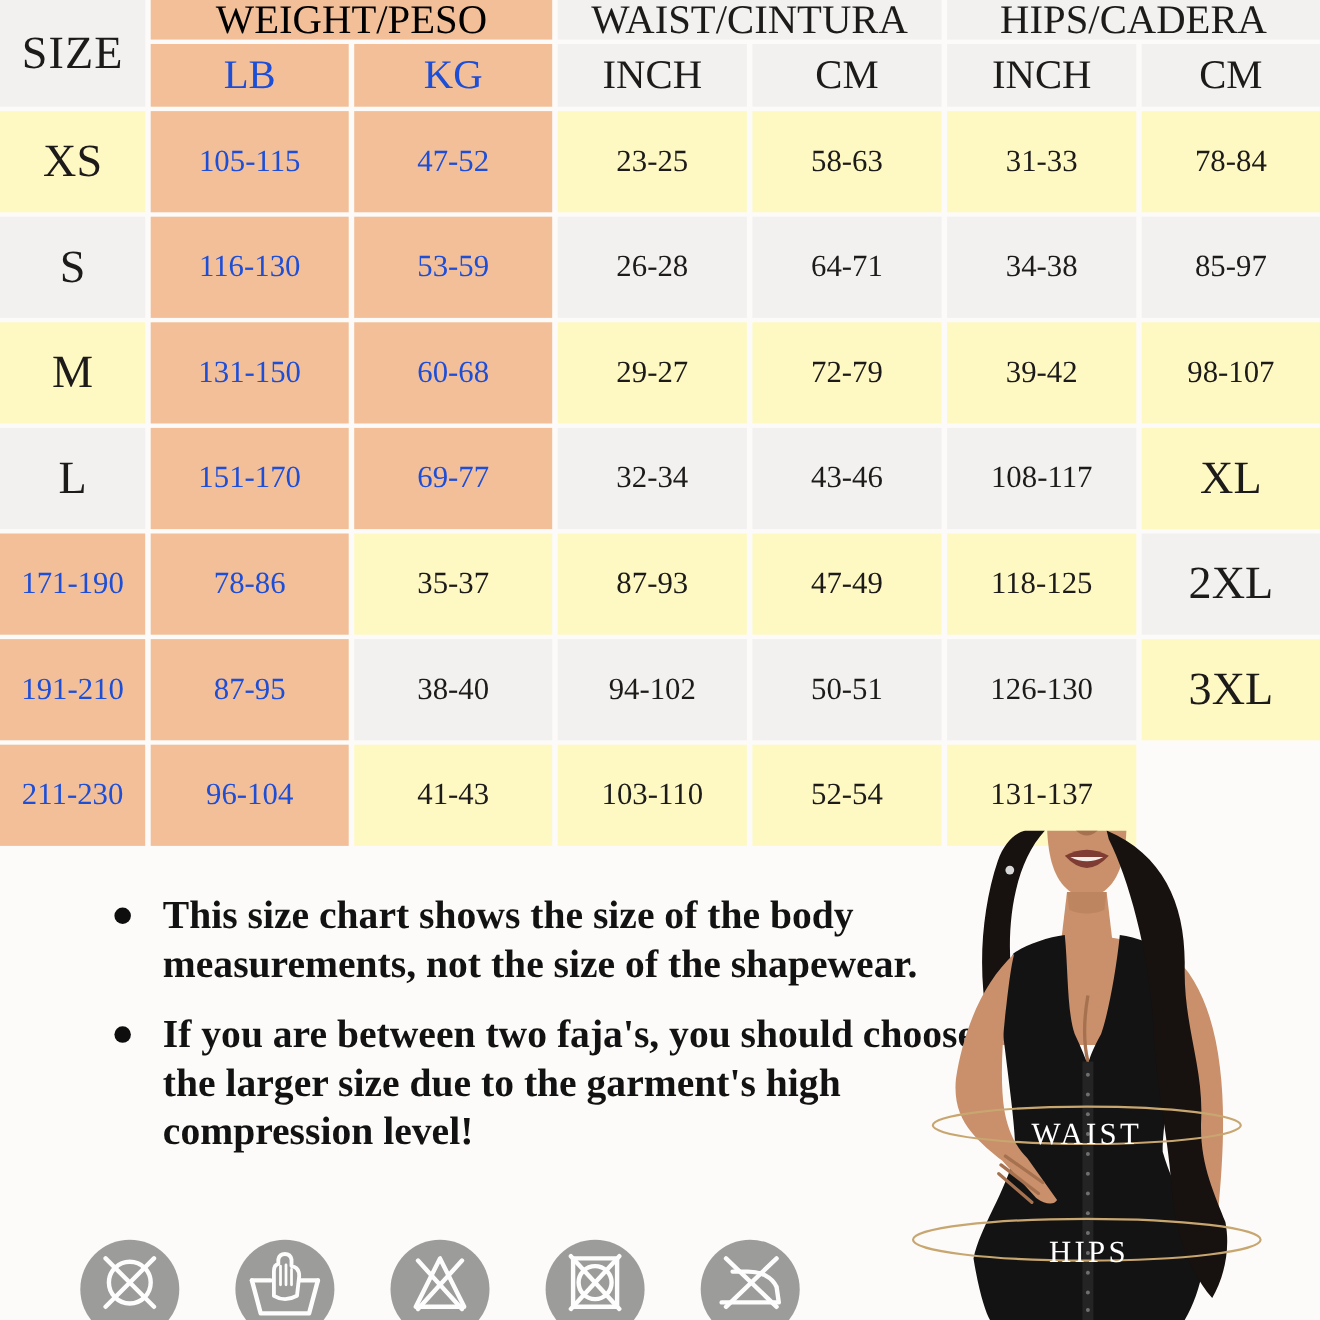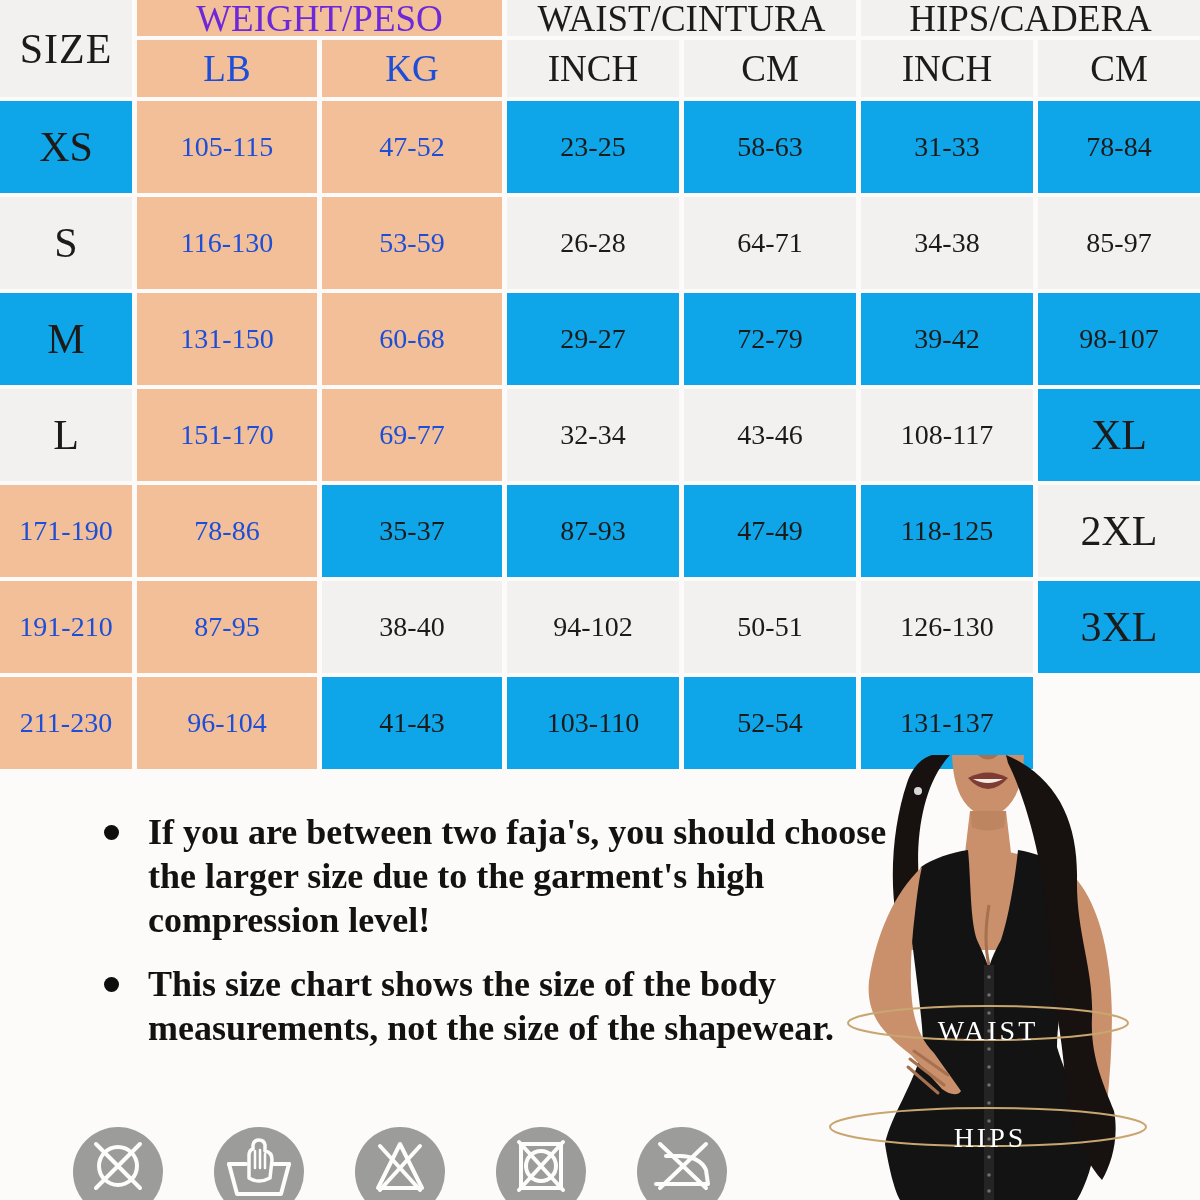--- a/index.html
+++ b/index.html
@@ -13,24 +13,24 @@
   
   .size-table {
     position:absolute; left:0; top:0; width:1200px;
     display:grid;
     grid-template-columns:132px 180px 180px 172px 172px 172px 1fr;
     grid-template-rows:36px 57px repeat(7, 92px);
     column-gap:5px; row-gap:4px;
   }
   .cell { display:flex; align-items:center; justify-content:center; line-height:1; }
   .light { background:#F2F1EF; color:#1D1B1A; }
-  .gray  { background:#0ea5e9; color:#1D1B1A; }
+  .gray  { background:#fef9c3; color:#1D1B1A; }
   .peach { background:#F2BF98; color:#1d4ed8; }
   .h-size   { grid-row:1/3; grid-column:1; font-size:42px; letter-spacing:1px; }
-  .h-weight { grid-row:1; grid-column:2/4; font-size:37px; color:#6d28d9; }
+  .h-weight { grid-row:1; grid-column:2/4; font-size:37px; color:#000000; }
   .h-waist  { grid-row:1; grid-column:4/6; font-size:37px; }
   .h-hips   { grid-row:1; grid-column:6/8; font-size:37px; }
   .h-sub { font-size:37px; }
   .sz  { font-size:42px; }
   .val { font-size:28px; }
 
   
   .notes { position:absolute; left:100px; top:810px; width:815px; }
   .note { display:flex; margin-bottom:20px; }
   .note .dot {
@@ -126,25 +126,25 @@
     <div class="cell peach val">96-104</div>
     <div class="cell gray val">41-43</div>
     <div class="cell gray val">103-110</div>
     <div class="cell gray val">52-54</div>
     <div class="cell gray val">131-137</div>
   </div>
 
   <div class="notes">
     <div class="note">
       <span class="dot"></span>
-      <p>If you are between two faja's, you should choose the larger size due to the garment's high compression level!</p>
+      <p>This size chart shows the size of the body measurements, not the size of the shapewear.</p>
     </div>
     <div class="note">
       <span class="dot"></span>
-      <p>This size chart shows the size of the body measurements, not the size of the shapewear.</p>
+      <p>If you are between two faja's, you should choose the larger size due to the garment's high compression level!</p>
     </div>
   </div>
 
   <div class="model">
     <svg viewBox="0 0 410 445" width="410" height="445">
 
       <path d="M292,112 C318,132 332,172 337,215 C342,255 340,300 335,350 L318,350 C316,300 312,255 306,215 C300,178 294,144 288,116 Z" fill="#C9906B"></path>
 
       <path d="M178,0 C152,28 143,78 147,128 C149,158 144,180 133,197 C115,150 118,78 135,28 C141,10 152,2 160,0 Z" fill="#17110F"></path>
 

